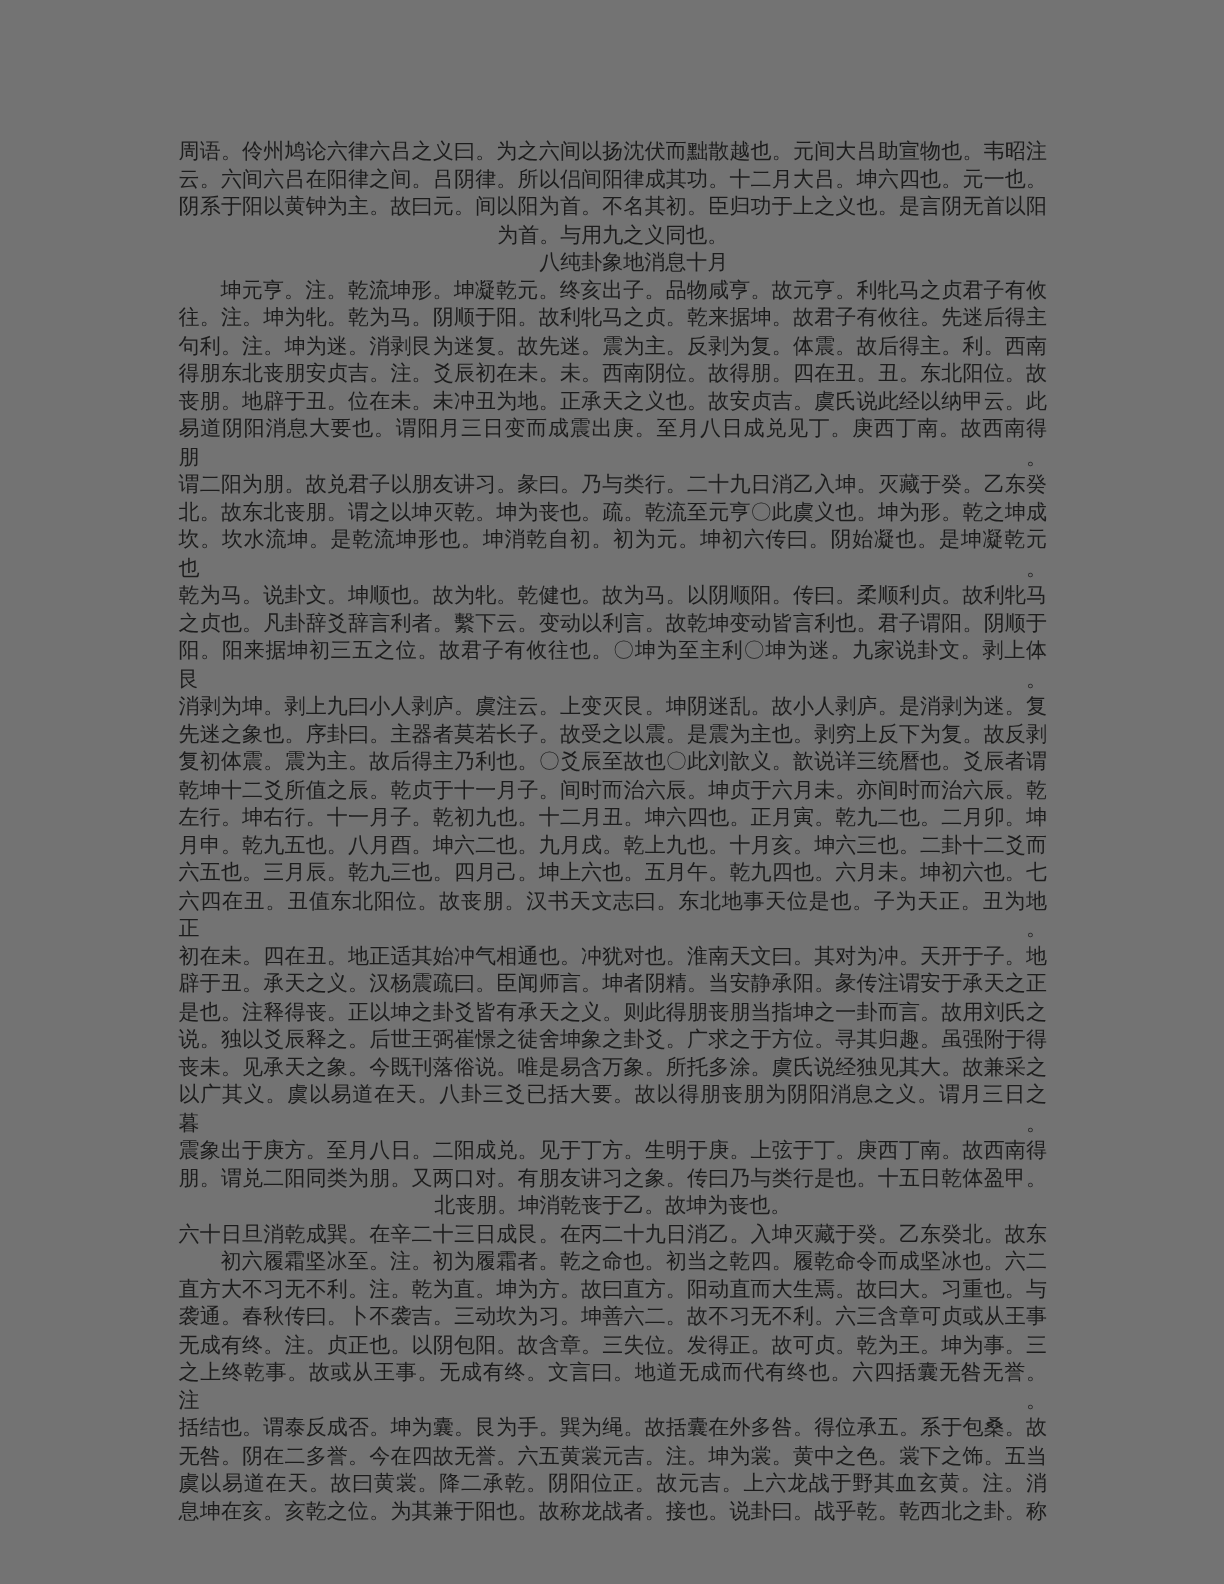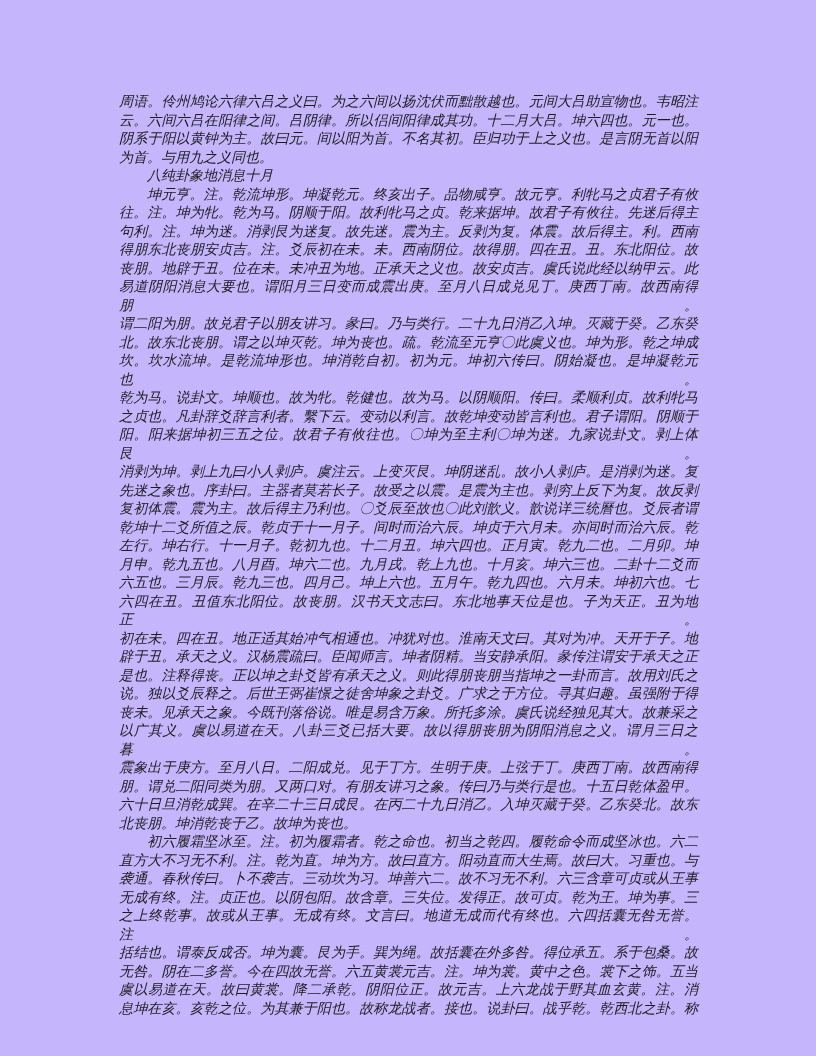--- a/index.html
+++ b/index.html
@@ -4,38 +4,37 @@
 <style>
   html, body {
     margin: 0;
     padding: 0;
     background: #ffffff;
   }
   .page {
     position: relative;
     width: 816px;
     height: 1056px;
-    background: #c4b5fd;
+    background: #737373;
     overflow: hidden;
     font-family: "Liberation Serif", "DejaVu Serif", serif;
-    font-style: italic;
   }
   .textblock {
     position: absolute;
     left: 119px;
     top: 93px;
     width: 579px;
     color: #1c1c1c;
     font-size: 14px;
     line-height: 18.5px;
     letter-spacing: 0;
   }
   .line {
     white-space: nowrap;
-    text-align: left;
+    text-align: center;
   }
   .line.full {
     white-space: normal;
     text-align: justify;
     text-align-last: justify;
     text-justify: inter-character;
   }
   .line.indent {
     text-indent: 2em;
   }
@@ -71,22 +70,22 @@
       <div class="line full">六五也。三月辰。乾九三也。四月己。坤上六也。五月午。乾九四也。六月未。坤初六也。七</div>
       <div class="line full">六四在丑。丑值东北阳位。故丧朋。汉书天文志曰。东北地事天位是也。子为天正。丑为地正。</div>
       <div class="line full">初在未。四在丑。地正适其始冲气相通也。冲犹对也。淮南天文曰。其对为冲。天开于子。地</div>
       <div class="line full">辟于丑。承天之义。汉杨震疏曰。臣闻师言。坤者阴精。当安静承阳。彖传注谓安于承天之正</div>
       <div class="line full">是也。注释得丧。正以坤之卦爻皆有承天之义。则此得朋丧朋当指坤之一卦而言。故用刘氏之</div>
       <div class="line full">说。独以爻辰释之。后世王弼崔憬之徒舍坤象之卦爻。广求之于方位。寻其归趣。虽强附于得</div>
       <div class="line full">丧未。见承天之象。今既刊落俗说。唯是易含万象。所托多涂。虞氏说经独见其大。故兼采之</div>
       <div class="line full">以广其义。虞以易道在天。八卦三爻已括大要。故以得朋丧朋为阴阳消息之义。谓月三日之暮。</div>
       <div class="line full">震象出于庚方。至月八日。二阳成兑。见于丁方。生明于庚。上弦于丁。庚西丁南。故西南得</div>
       <div class="line full">朋。谓兑二阳同类为朋。又两口对。有朋友讲习之象。传曰乃与类行是也。十五日乾体盈甲。</div>
+      <div class="line">北丧朋。坤消乾丧于乙。故坤为丧也。</div>
       <div class="line full">六十日旦消乾成巽。在辛二十三日成艮。在丙二十九日消乙。入坤灭藏于癸。乙东癸北。故东</div>
-      <div class="line">北丧朋。坤消乾丧于乙。故坤为丧也。</div>
       <div class="line indent full">初六履霜坚冰至。注。初为履霜者。乾之命也。初当之乾四。履乾命令而成坚冰也。六二</div>
       <div class="line full">直方大不习无不利。注。乾为直。坤为方。故曰直方。阳动直而大生焉。故曰大。习重也。与</div>
       <div class="line full">袭通。春秋传曰。卜不袭吉。三动坎为习。坤善六二。故不习无不利。六三含章可贞或从王事</div>
       <div class="line full">无成有终。注。贞正也。以阴包阳。故含章。三失位。发得正。故可贞。乾为王。坤为事。三</div>
       <div class="line full">之上终乾事。故或从王事。无成有终。文言曰。地道无成而代有终也。六四括囊无咎无誉。注。</div>
       <div class="line full">括结也。谓泰反成否。坤为囊。艮为手。巽为绳。故括囊在外多咎。得位承五。系于包桑。故</div>
       <div class="line full">无咎。阴在二多誉。今在四故无誉。六五黄裳元吉。注。坤为裳。黄中之色。裳下之饰。五当</div>
       <div class="line full">虞以易道在天。故曰黄裳。降二承乾。阴阳位正。故元吉。上六龙战于野其血玄黄。注。消</div>
       <div class="line full">息坤在亥。亥乾之位。为其兼于阳也。故称龙战者。接也。说卦曰。战乎乾。乾西北之卦。称</div>
     </div>

